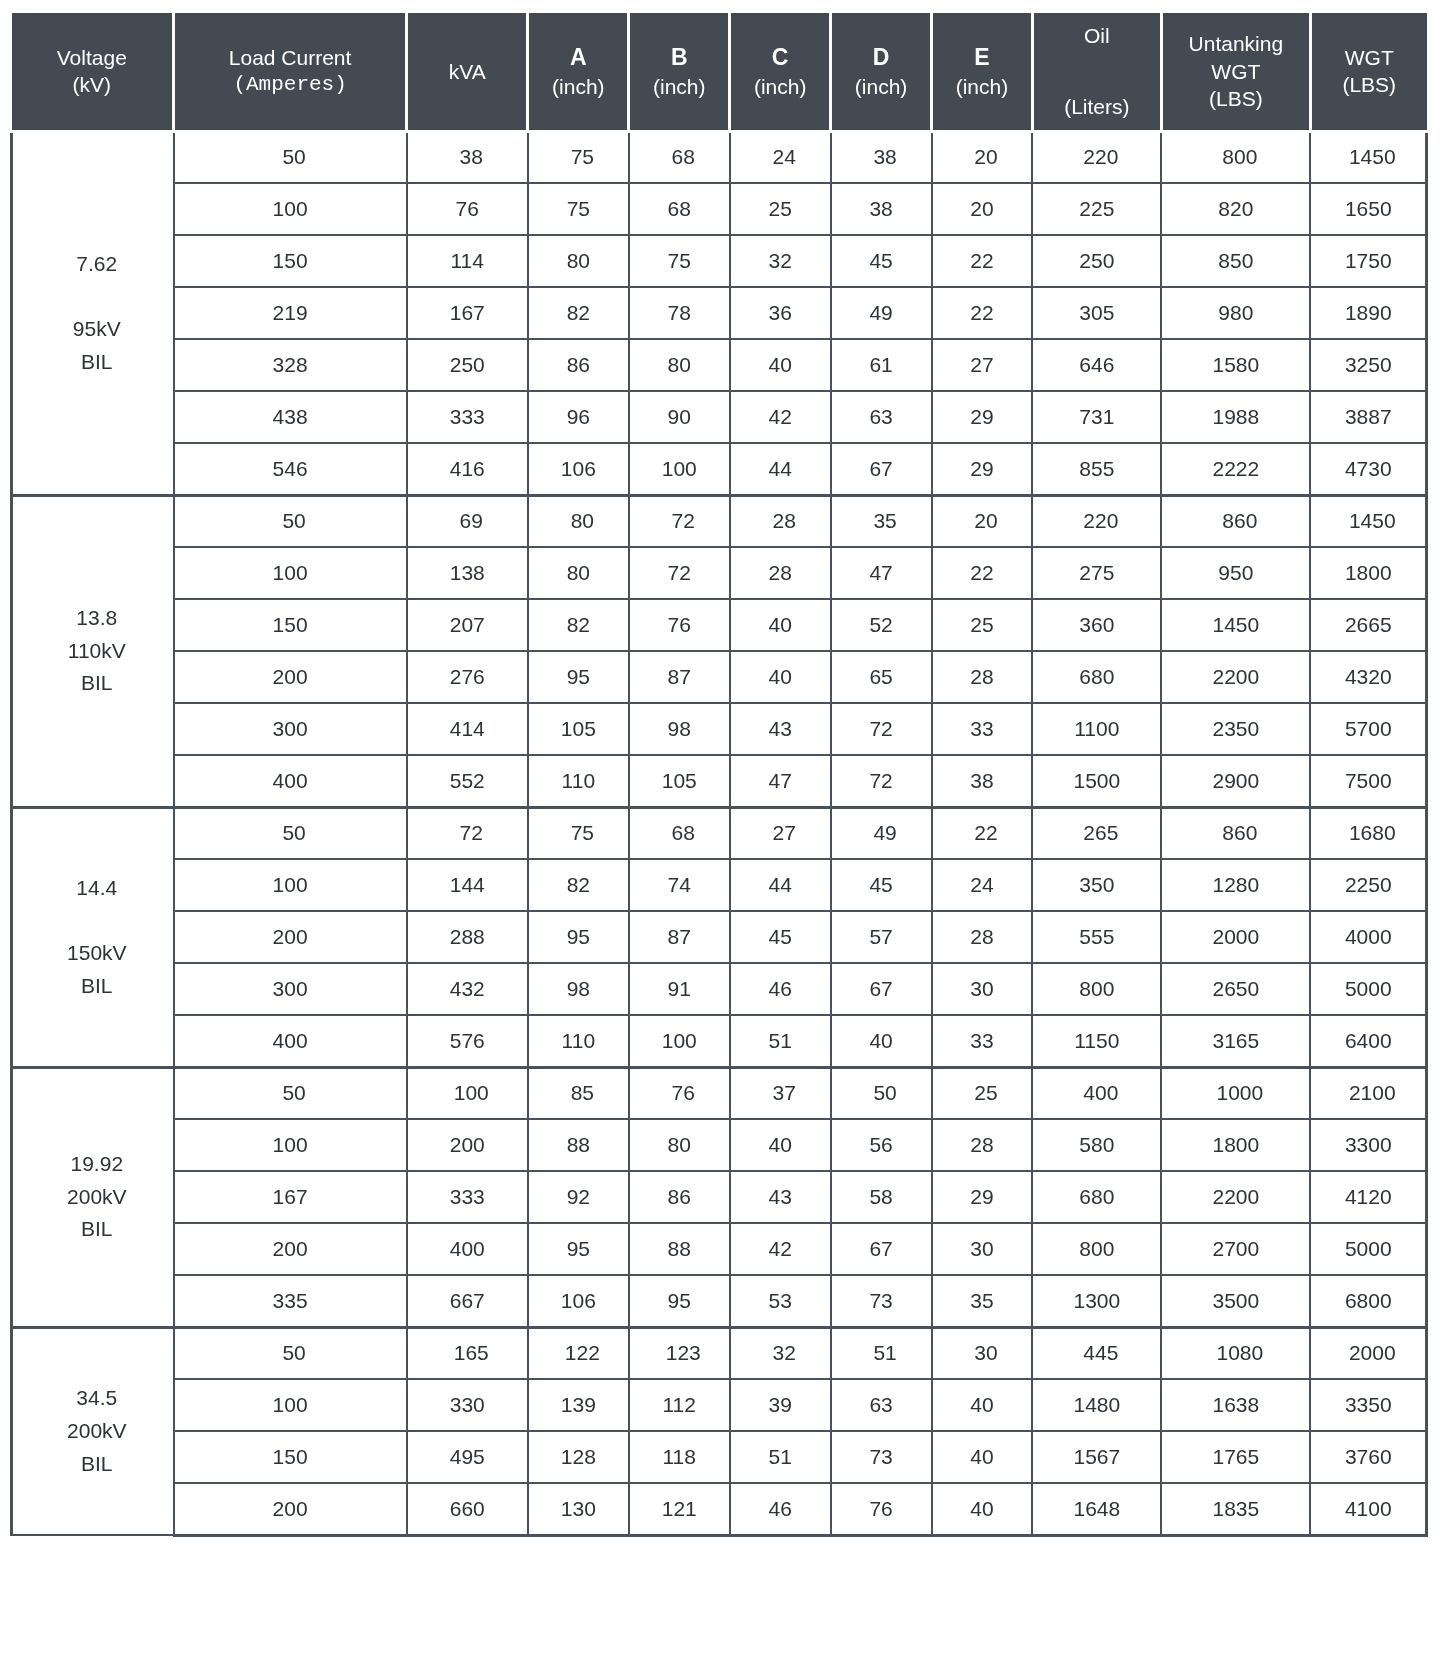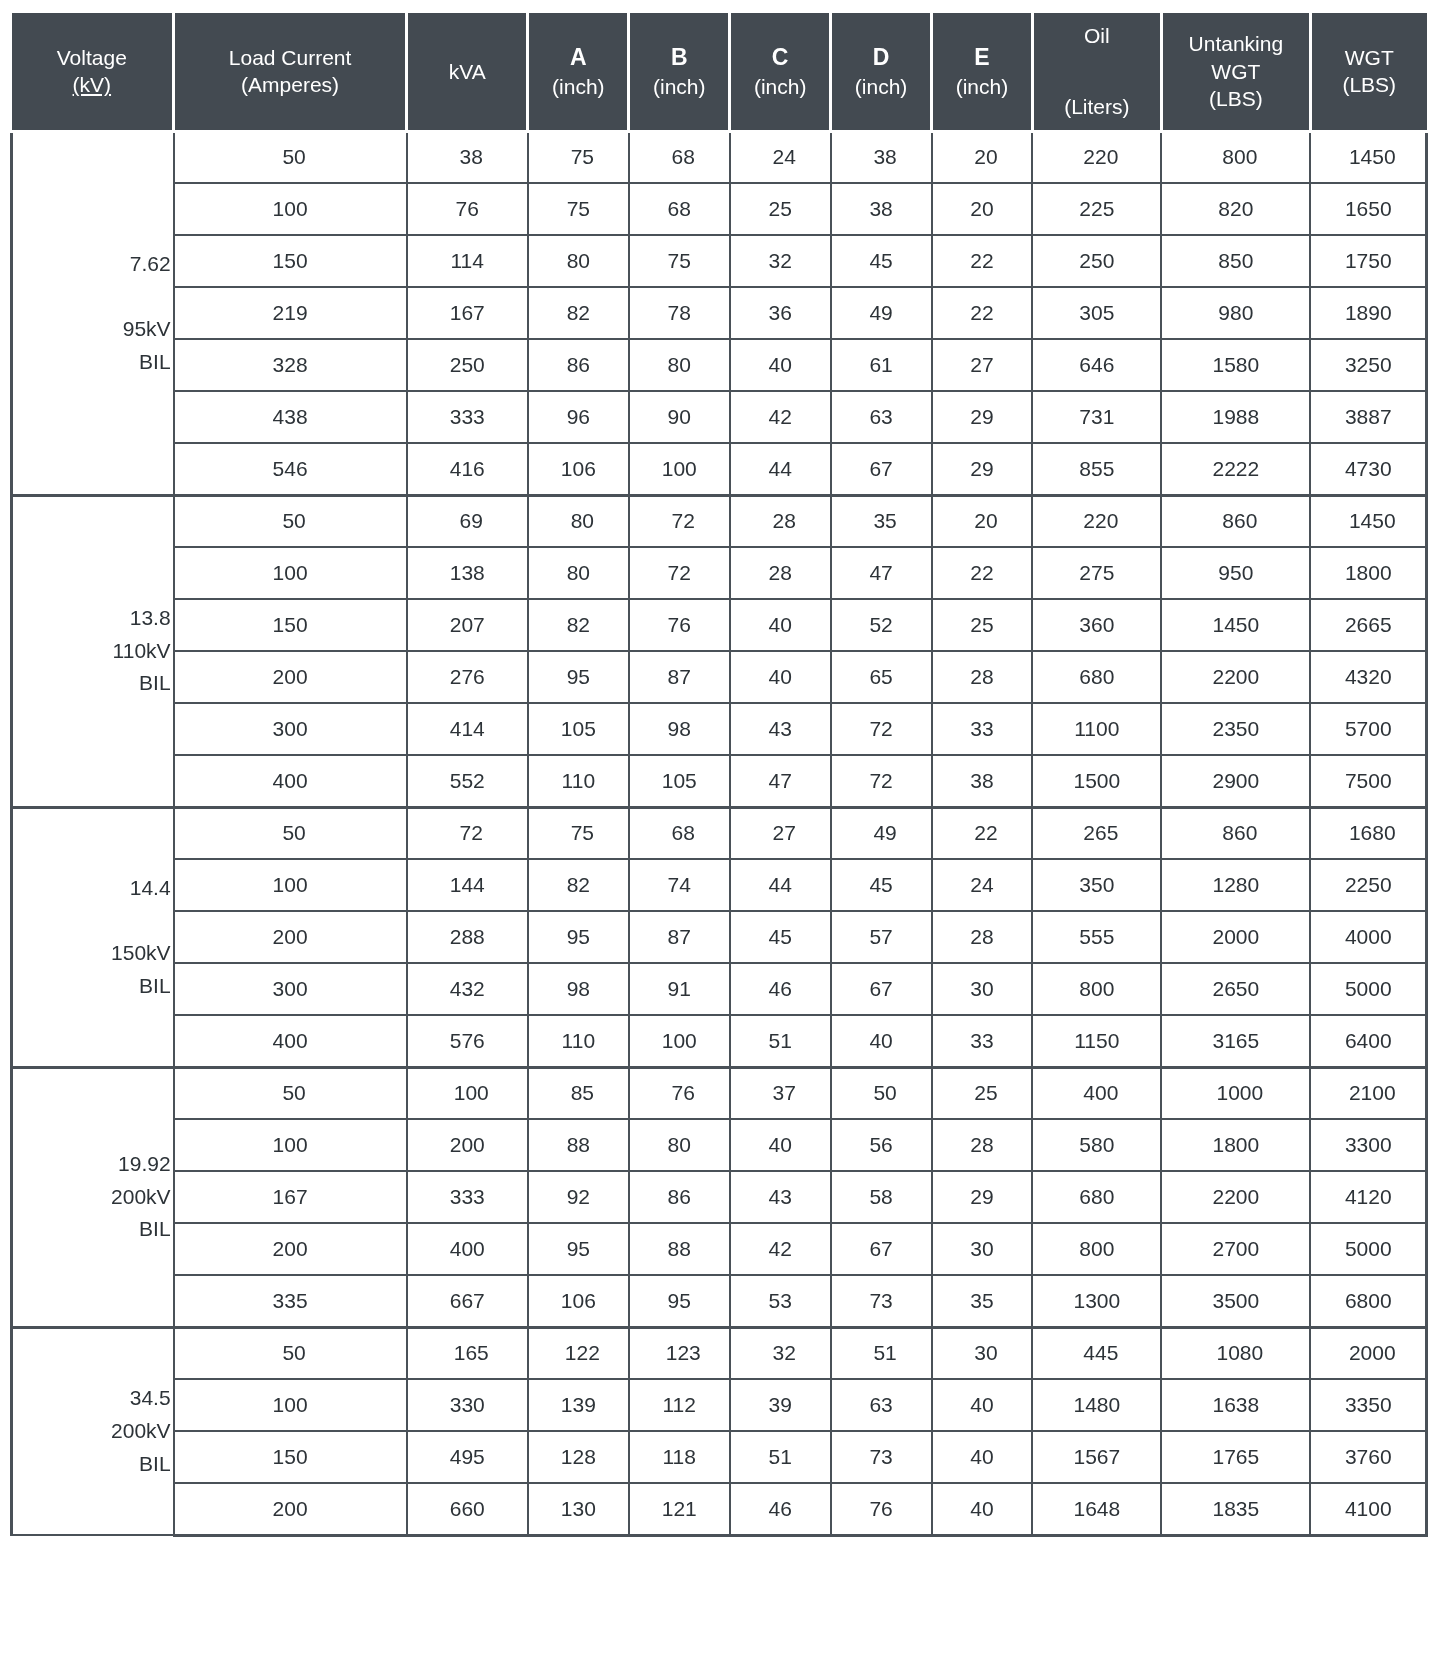--- a/index.html
+++ b/index.html
@@ -67,21 +67,20 @@
     background: #ffffff;
     box-sizing: border-box;
   }
 
   tbody td.voltage {
     font-size: 21px;
     line-height: 1.55;
     color: #2d3338;
     white-space: pre-line;
     border-left: 3px solid #4a5158;
-    text-align: right;
   }
 
   tbody tr td:last-child { border-right: 3px solid #4a5158; }
   tbody tr:last-child td { border-bottom: 3px solid #4a5158; }
 
   tbody tr.block-start td { border-top: 3px solid #4a5158; padding-left: 10px; }
 
   
   col.c-voltage { width: 151px; }
   col.c-load    { width: 217px; }
@@ -110,25 +109,25 @@
         <col class="c-d">
         <col class="c-e">
       <col class="c-oil">
         <col class="c-unt">
         <col class="c-wgt">
     </colgroup>
     <thead>
       <tr>
           <th>
             <span class="hd-main">Voltage</span>
-            <span class="hd-sub" style="white-space: pre-line; text-decoration: underline;">(kV)</span>
+            <span class="hd-sub" style="white-space: pre-line;">(kV)</span>
           </th>
           <th>
             <span class="hd-main">Load Current</span>
-            <span class="hd-sub" style="white-space: pre-line;">(Amperes)</span>
+            <span class="hd-sub" style="white-space: pre-line; font-family: Liberation Mono, monospace;">(Amperes)</span>
           </th>
           <th>
             <span class="hd-main">kVA</span>
           </th>
           <th class="letter">
             <span class="hd-main">A</span>
             <span class="hd-sub" style="white-space: pre-line;">(inch)</span>
           </th>
           <th class="letter">
             <span class="hd-main">B</span>

